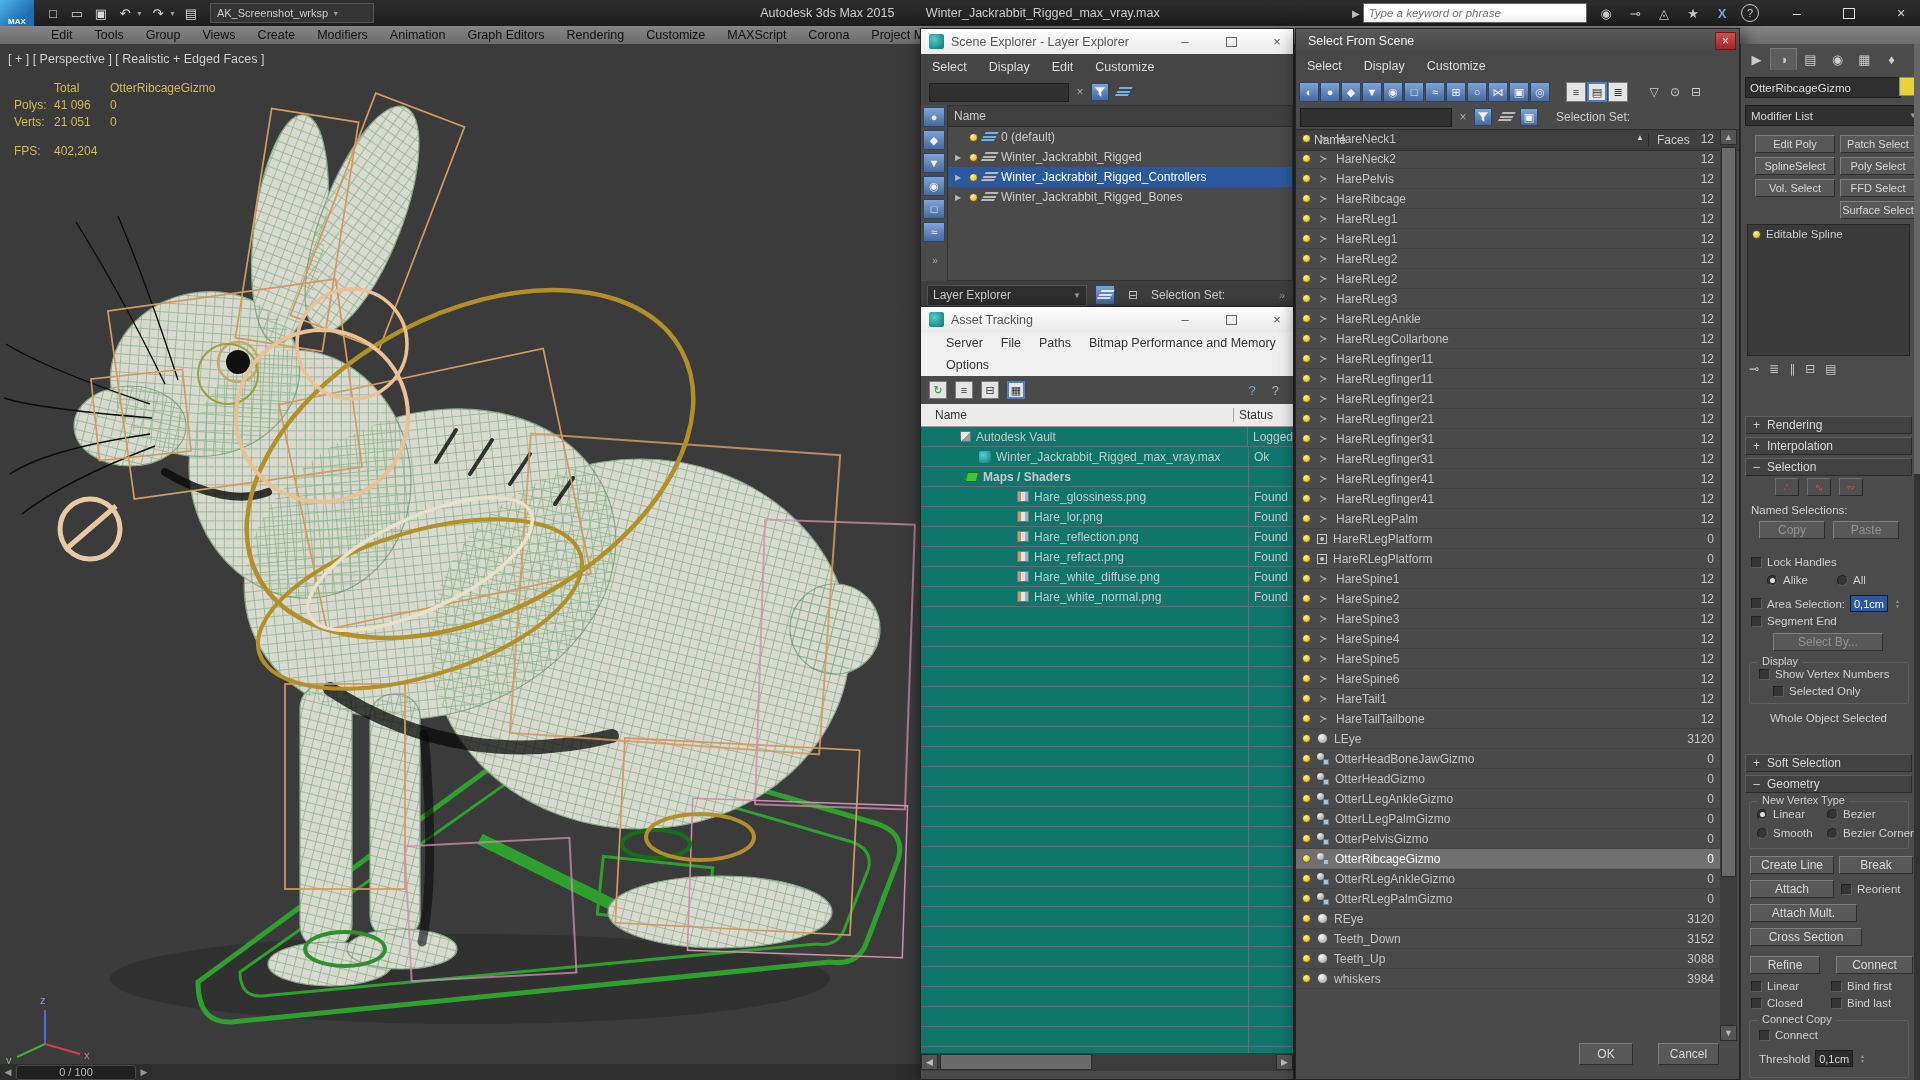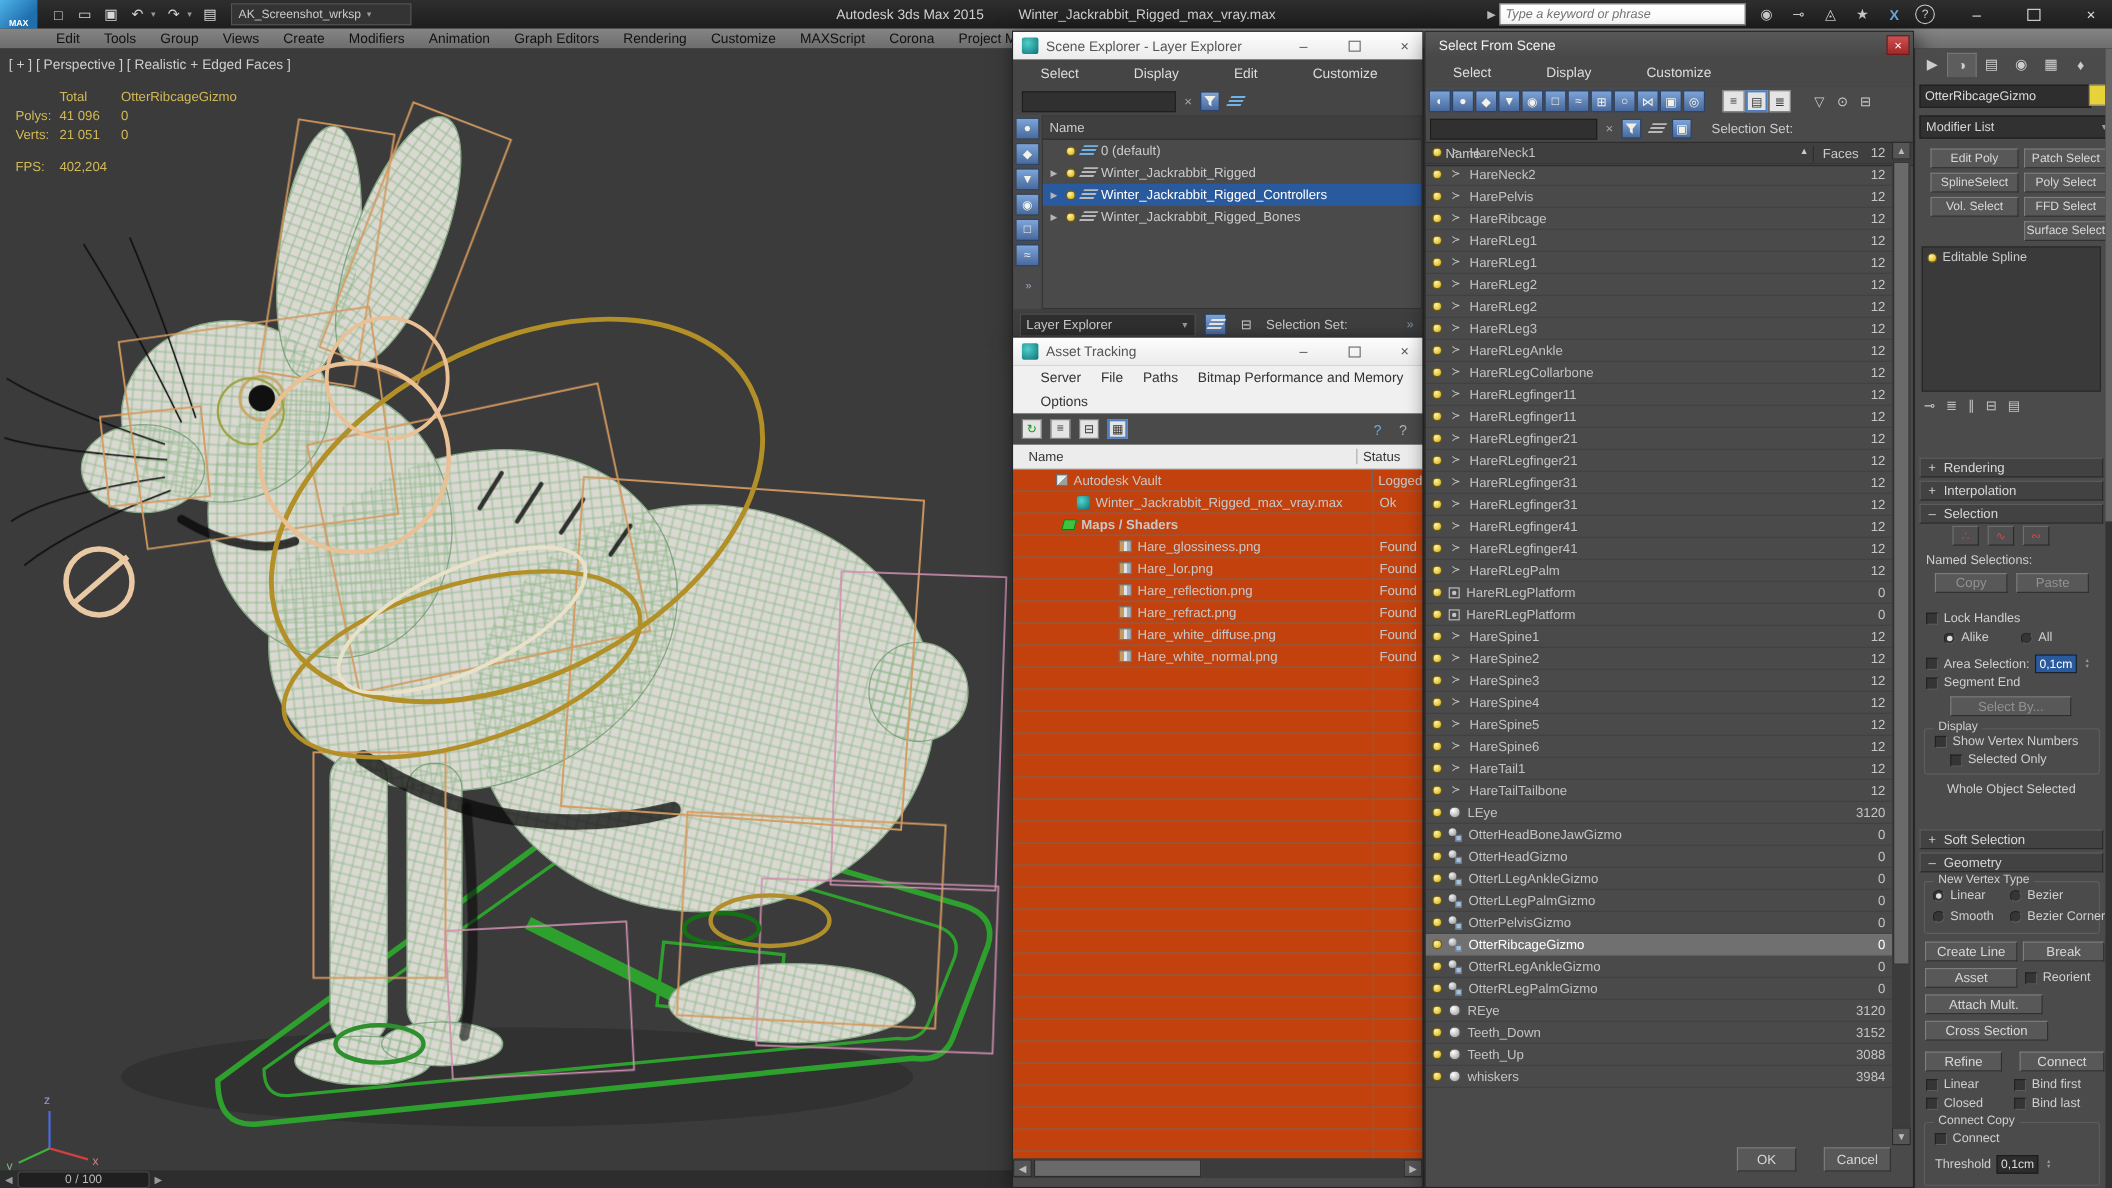--- a/index.html
+++ b/index.html
@@ -57,21 +57,21 @@
   
   .win{position:absolute;background:#4a4a4a;border:1px solid #242424;
     box-shadow:3px 5px 18px rgba(0,0,0,.6);box-sizing:border-box;}
   .wtitle{height:25px;background:linear-gradient(#fdfdfd,#ebebeb);display:flex;align-items:center;
     color:#555;font-size:12.5px;gap:7px;padding-left:8px;position:relative;}
   .wico{width:15px;height:15px;background:radial-gradient(circle at 35% 35%,#4fd0c8,#0d6f78);border-radius:2px;}
   .wbtns{position:absolute;right:4px;top:0;height:25px;display:flex;align-items:center;gap:22px;color:#555;}
   .wbtn{width:24px;height:18px;display:flex;align-items:center;justify-content:center;font-size:13px;}
   .wbtn .maxbox{width:9px;height:8px;border:1.5px solid #666;}
   .wmenu{background:#454545;display:flex;align-items:center;color:#ddd;font-size:12.5px;}
-  .wmenu span{padding:0 25px;}
+  .wmenu span{padding:0 11px;}
 
   .blubtn{width:20px;height:20px;background:linear-gradient(#7da4d8,#49699c);border:1px solid #2c4468;
     color:#f2f2e8;font-size:11px;display:flex;align-items:center;justify-content:center;box-sizing:border-box;}
   .whtbtn{width:20px;height:20px;background:#e4e4e4;border:1px solid #7a7a7a;color:#333;font-size:11px;
     display:flex;align-items:center;justify-content:center;box-sizing:border-box;}
   .whtbtn.active{border:2px solid #4f7fbe;}
   .grybtn{width:20px;height:20px;color:#ccc;font-size:12px;display:flex;align-items:center;justify-content:center;}
 
   .searchfield{background:#303030;border:1px solid #1e1e1e;height:17px;}
   .xclr{color:#aaa;font-size:12px;width:14px;text-align:center;}
@@ -119,21 +119,21 @@
   #at{left:920px;top:306px;width:374px;height:774px;}
   #at-menus{background:#f0f0f0;color:#333;font-size:12.5px;padding-left:16px;}
   #at-menus .row{height:22px;display:flex;align-items:center;}
   #at-menus span{padding:0 9px;}
   #at-toolbar{height:28px;background:#4a4a4a;display:flex;align-items:center;gap:8px;padding-left:8px;position:relative;}
   #at-toolbar .whtbtn{width:18px;height:18px;}
   .athelp{position:absolute;right:14px;display:flex;gap:16px;color:#9cc;font-size:13px;}
   #at-hdr{height:22px;background:#ececec;color:#333;display:flex;align-items:center;border-bottom:1px solid #999;}
   #at-hdr .nc{padding-left:14px;width:313px;box-sizing:border-box;border-right:1px solid #aaa;}
   #at-hdr .sc{padding-left:5px;}
-  #at-body{position:relative;height:628px;overflow:hidden;background:#c2410c;text-align:center;}
+  #at-body{position:relative;height:628px;overflow:hidden;background:#0f766e;text-align:center;}
   .atrow{height:19px;display:flex;align-items:center;border-bottom:1px solid #6a6a6a;color:#c8c8c8;font-size:12px;}
   .atrow .nm{width:327px;display:flex;align-items:center;gap:5px;box-sizing:border-box;overflow:hidden;white-space:nowrap;}
   .atrow .st{padding-left:5px;border-left:1px solid #6a6a6a;flex:1;align-self:stretch;display:flex;align-items:center;}
   #at-scroll{position:absolute;left:0;top:746px;width:372px;height:18px;background:#3c3c3c;display:flex;align-items:center;}
   .sarrow{width:17px;height:16px;background:#555;border:1px solid #2c2c2c;color:#bbb;font-size:9px;
     display:flex;align-items:center;justify-content:center;box-sizing:border-box;}
   #at-thumb{width:150px;height:14px;background:#6a6a6a;border:1px solid #2c2c2c;margin-left:2px;}
 
   
   #sfs{left:1295px;top:28px;width:445px;height:1052px;background:#4a4a4a;}
@@ -1120,21 +1120,21 @@
         <span class="rb"></span>
         <span>Bezier Corner</span>
       </div>
     <span class="pbtn cpb" style="left:9px;top:812px;width:84px">
         <span>Create Line</span>
       </span>
     <span class="pbtn cpb" style="left:98px;top:812px;width:74px">
         <span>Break</span>
       </span>
     <span class="pbtn cpb" style="left:9px;top:836px;width:84px">
-        <span>Asset</span>
+        <span>Attach</span>
       </span>
     <div class="cprow" style="left:100px;top:839px">
         <span class="cb"></span>
         <span>Reorient</span>
       </div>
     <span class="pbtn cpb" style="left:9px;top:860px;width:107px">
         <span>Attach Mult.</span>
       </span>
     <span class="pbtn cpb" style="left:9px;top:884px;width:112px">
         <span>Cross Section</span>

